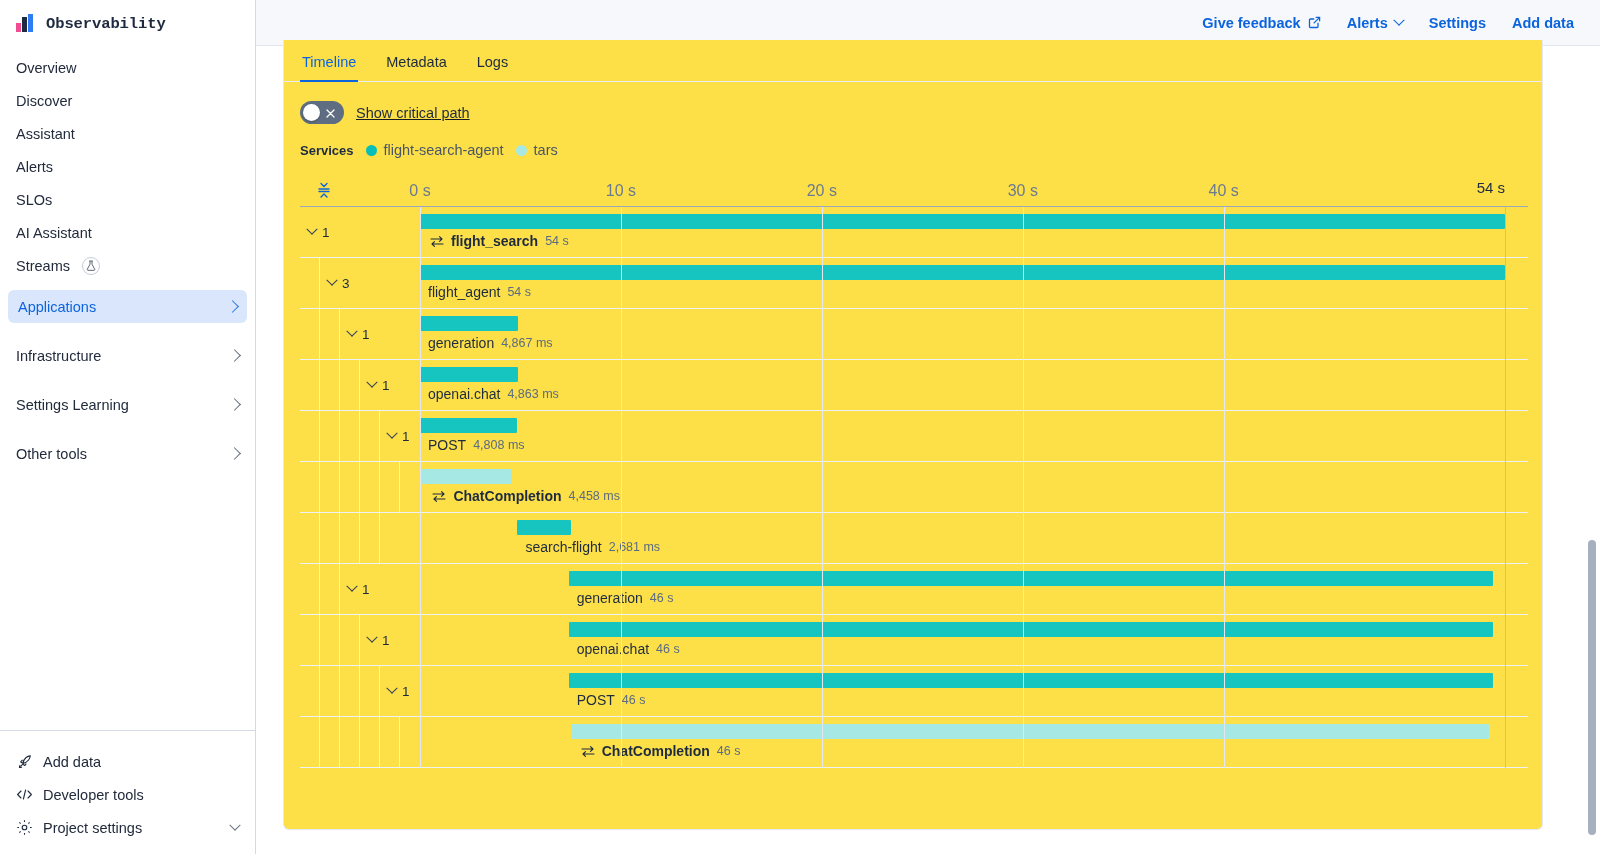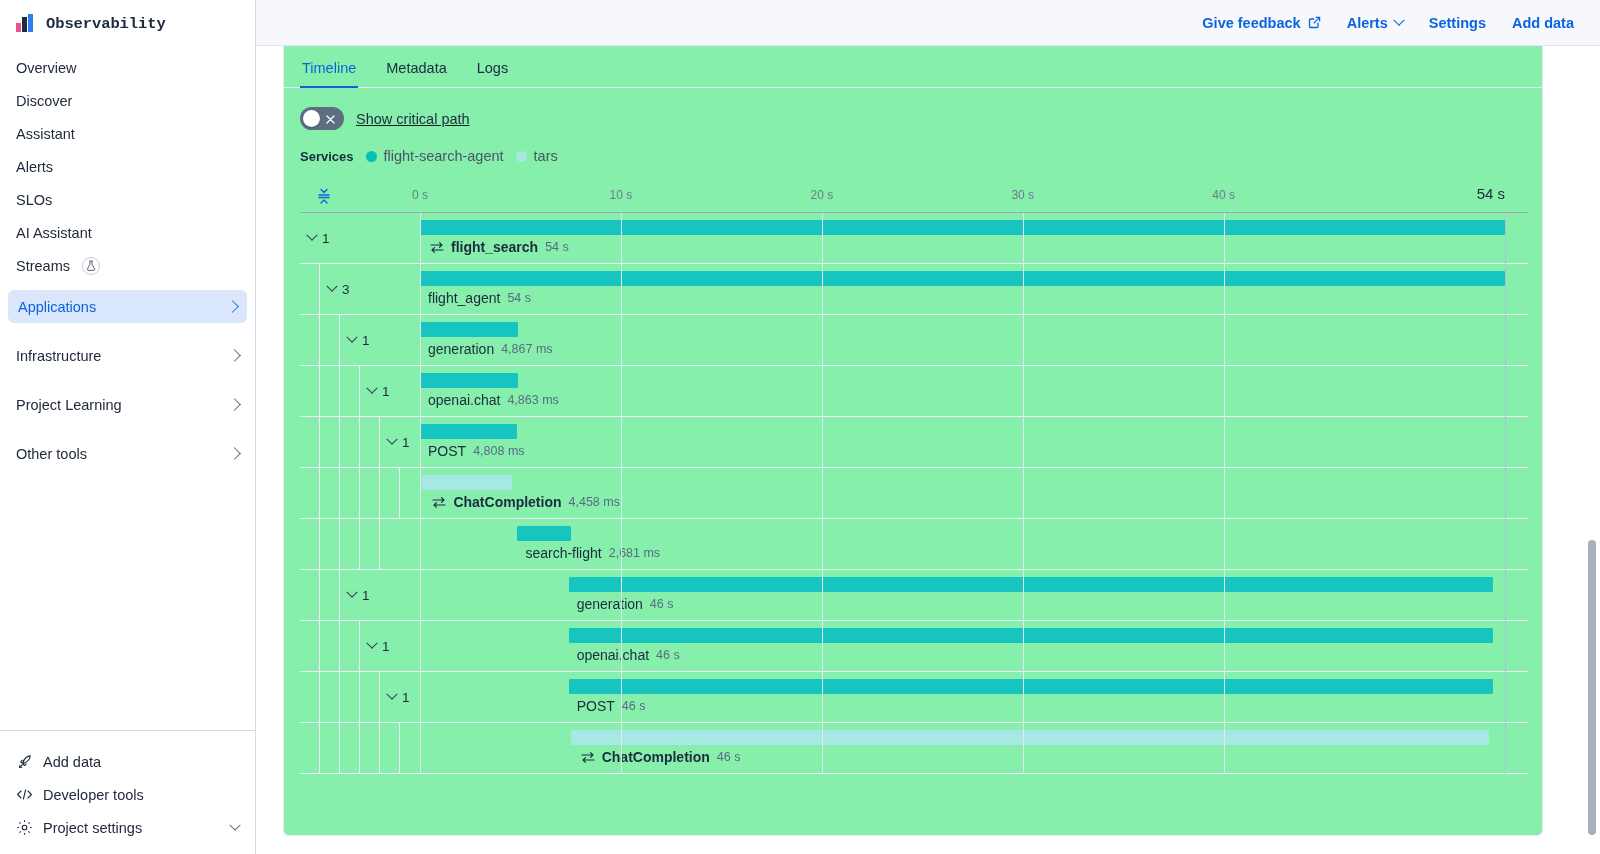--- a/index.html
+++ b/index.html
@@ -73,22 +73,22 @@
   }
   .ext-icon { width: 13px; height: 13px; display:inline-block; }
   .caret-dn {
     display:inline-block; width: 8px; height: 8px;
     border-right: 1.8px solid #0b64dd; border-bottom: 1.8px solid #0b64dd;
     transform: rotate(45deg) translate(-2px,-2px);
   }
 
   
   .card {
-    position: absolute; left: 27px; top: 46px; width: 1260px; height: 790px;
-    background: #86efac; border: 1px solid #e6e9f0; border-top: none;
+    position: absolute; left: 27px; top: 40px; width: 1260px; height: 790px;
+    background: #fde047; border: 1px solid #e6e9f0; border-top: none;
     border-radius: 0 0 6px 6px; overflow: hidden; text-align: center;
   }
   .tabs { display: flex; gap: 26px; padding: 14px 16px 0 16px; border-bottom: 1px solid #e9ecf3; }
   .tab {
     font-size: 14.5px; color: #1d2a3f; padding: 0 2px 11px 2px; cursor: pointer; position: relative;
   }
   .tab.active { color: #0b64dd; font-weight: 400; }
   .tab.active::after {
     content: ''; position: absolute; left: 0; right: 0; bottom: -1px; height: 2px; background: #0b64dd;
   }
@@ -107,21 +107,21 @@
 
   .services-row { display: flex; align-items: center; gap: 12px; padding: 18px 0 0 16px; }
   .services-label { font-size: 13px; font-weight: 700; color: #1d2a3f; }
   .svc { display: inline-flex; align-items: center; gap: 7px; font-size: 14.5px; color: #4a5568; }
   .dot { width: 11px; height: 11px; border-radius: 50%; display:inline-block; }
 
   
   .tl { position: relative; margin: 16px 0 0 16px; width: 1228px; }
   .tl-axis { position: relative; height: 32px; }
   .tl-tick {
-    position: absolute; top: 8px; font-size: 12px; color: #6b7a90;
+    position: absolute; top: 8px; font-size: 16px; color: #6b7a90;
     transform: translateX(-50%); white-space: nowrap;
   }
   .tl-tick.last { font-size: 15px; color: #1d2a3f; transform: translateX(-100%); top: 5px; }
   .collapse-all {
     position: absolute; left: 14px; top: 6px; width: 20px; height: 20px; cursor: pointer;
   }
   .tl-body { position: relative; border-top: 1px solid #9aa8bd; }
   .grid-line {
     position: absolute; top: 0; bottom: 0; width: 1px; background: #e3e7f0;
   }
@@ -236,21 +236,21 @@
       <div class="nav-sep"></div>
       <div class="nav-item">
         <span class="lbl">
             <span>Infrastructure</span>
           </span>
         <span class="chev"></span>
       </div>
       <div class="nav-sep"></div>
       <div class="nav-item">
         <span class="lbl">
-            <span>Project Learning</span>
+            <span>Settings Learning</span>
           </span>
         <span class="chev"></span>
       </div>
       <div class="nav-sep"></div>
       <div class="nav-item">
         <span class="lbl">
             <span>Other tools</span>
           </span>
         <span class="chev"></span>
       </div>

